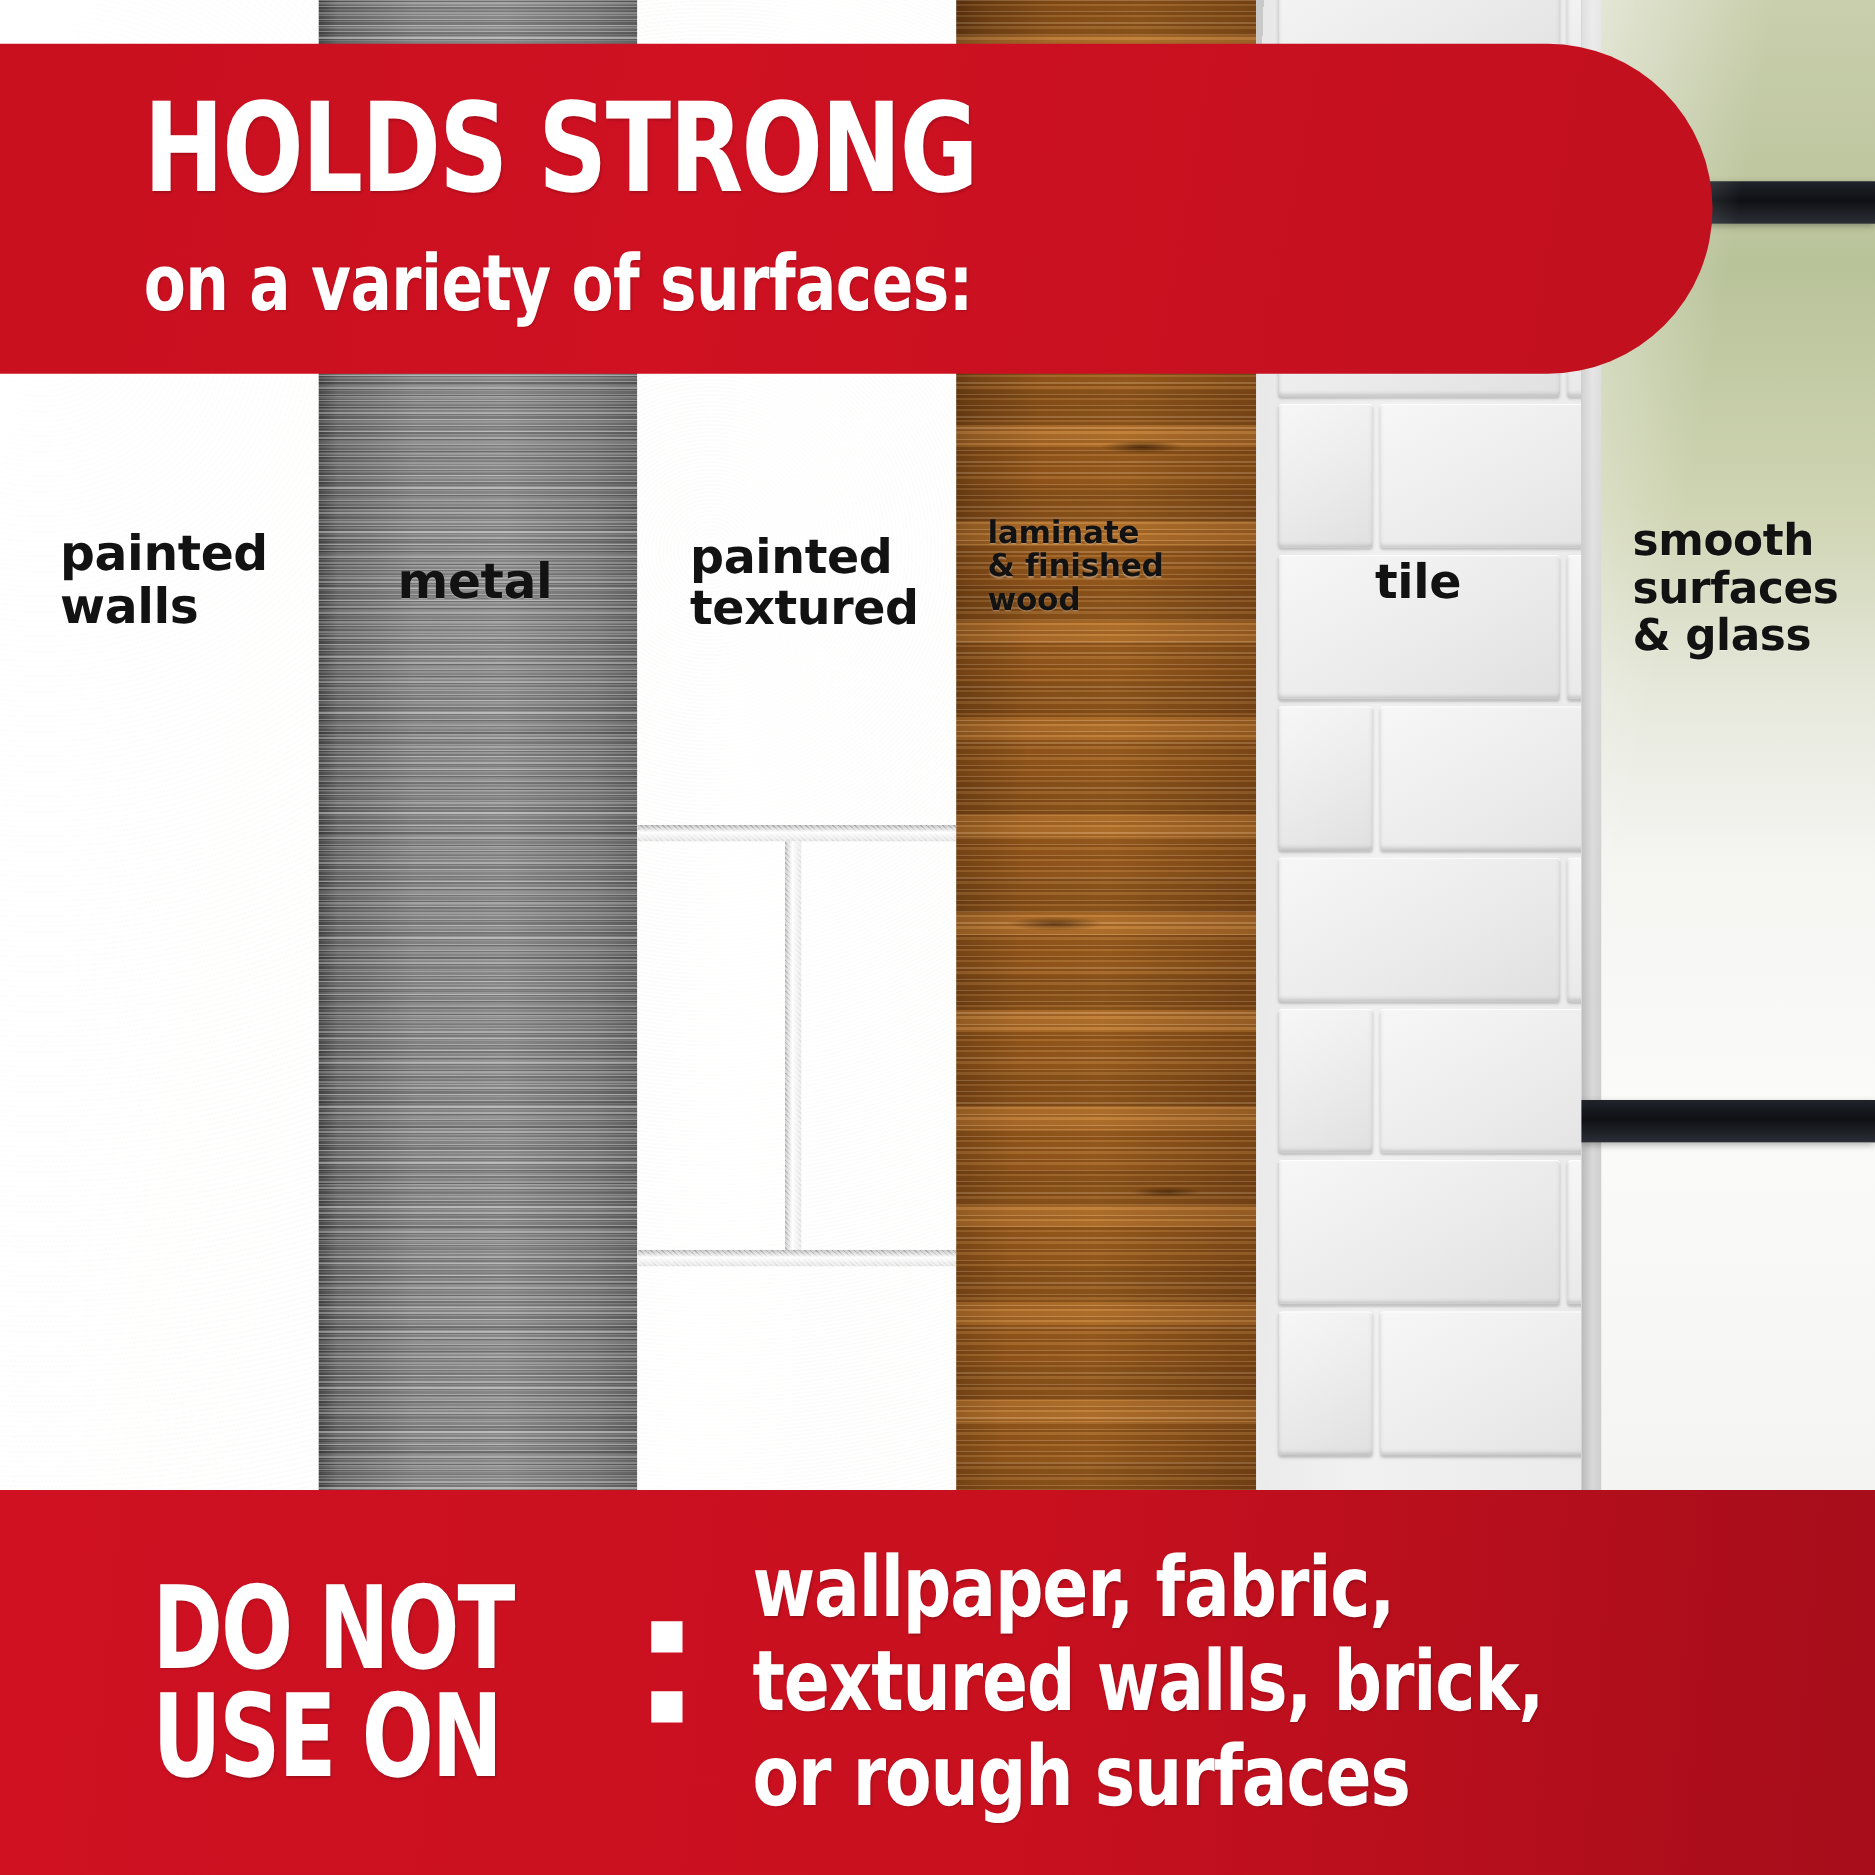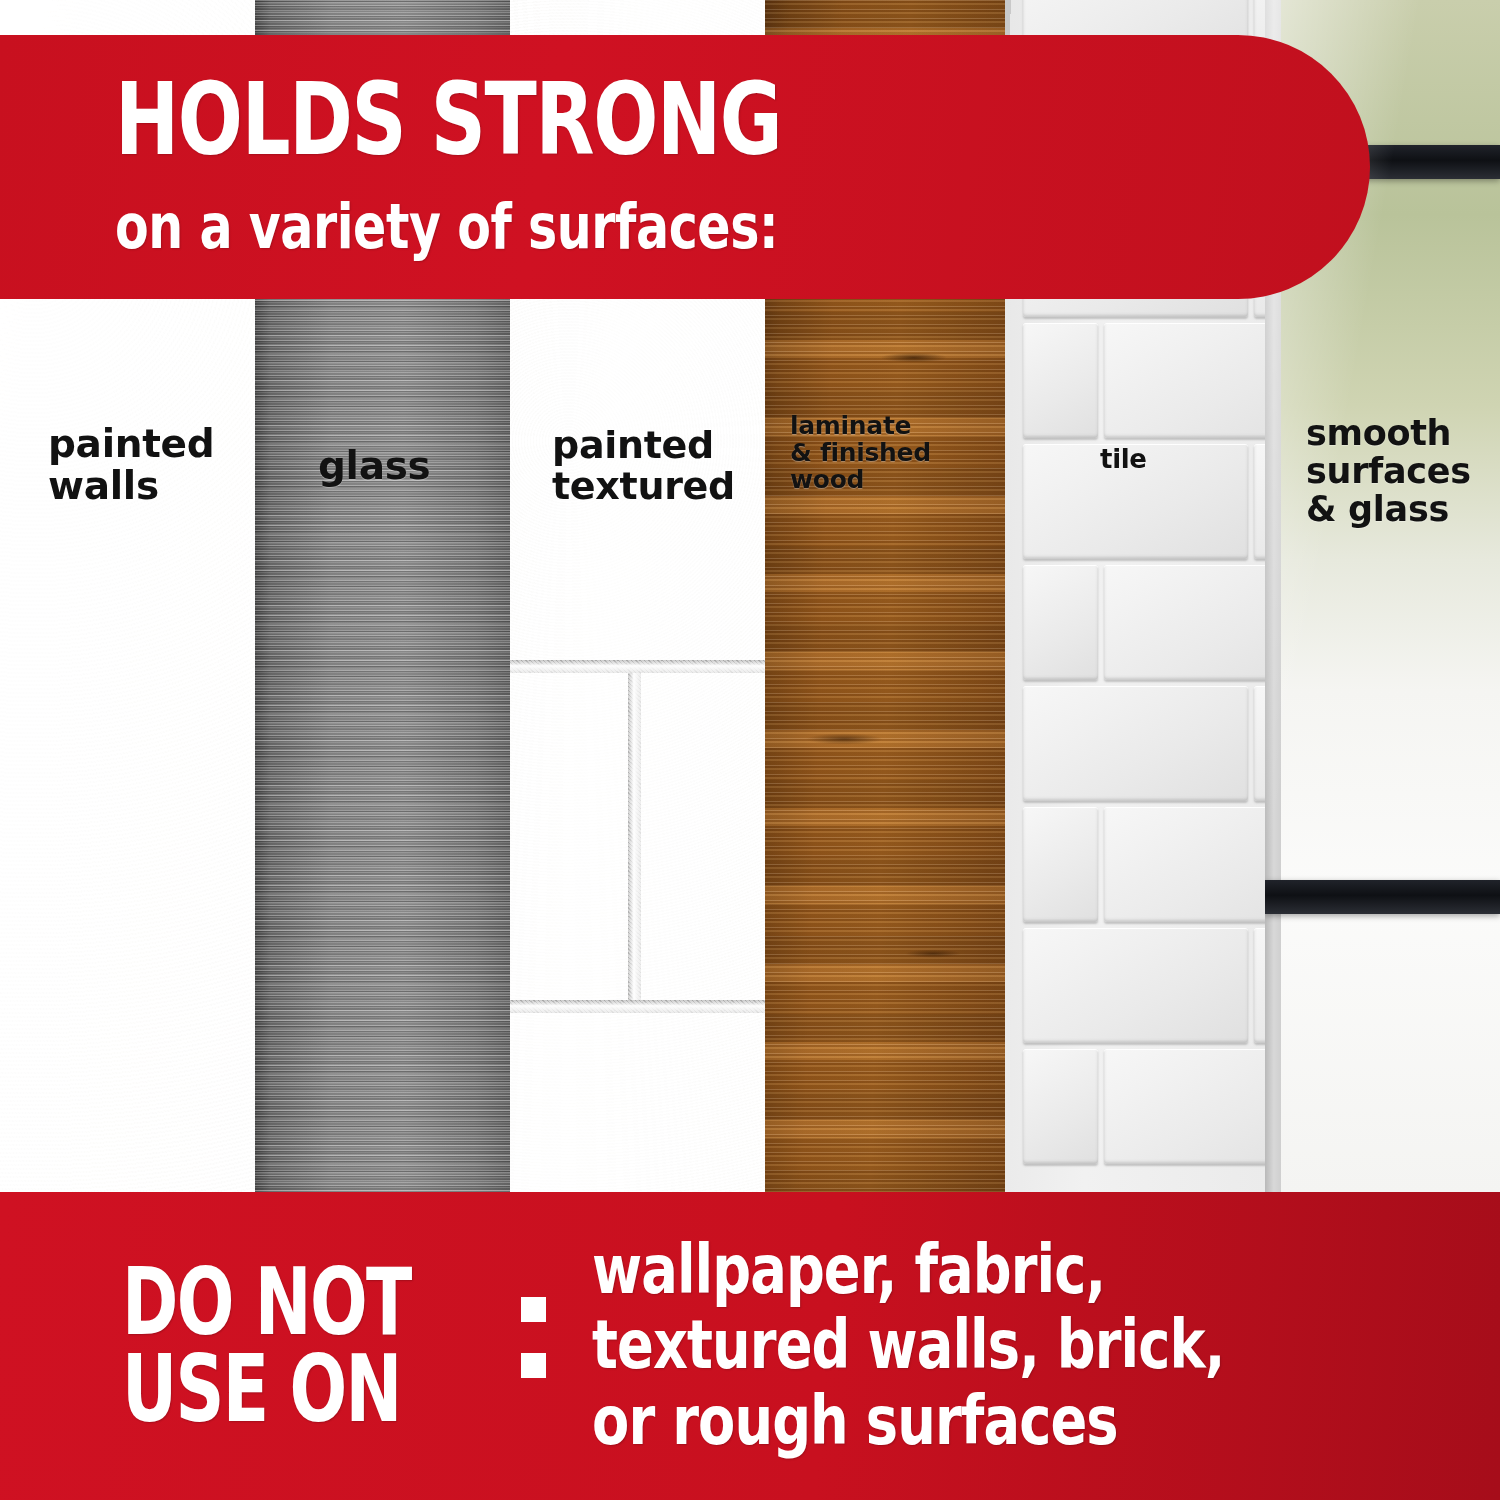--- a/index.html
+++ b/index.html
@@ -113,21 +113,21 @@
   .dn-block { display:flex; align-items:center; padding-left:122px;gap:31px; }
   .dn-words { display:flex; flex-direction:column; }
   .dn-words span { color:#fff;
     font-family:"DejaVu Sans Condensed","Liberation Sans Narrow","Liberation Sans",sans-serif;
     font-weight:bold; font-size:92px; line-height:.95; letter-spacing:-2px;
     transform:scaleX(.82); transform-origin:left center; white-space:nowrap;
     text-shadow:1px 1px 2px rgba(0,0,0,.2);}
   .dn-colon { position:relative; width:46px; height:110px; margin-left:10px; }
   .dn-colon i { position:absolute; left:6px; width:25px; height:25px; background:#fff; display:block; }
   .dn-colon i.a { top:6px; } .dn-colon i.b { top:62px; }
-  .dn-list { }
+  .dn-list { margin-left:10px; }
   .dn-list span { display:block; color:#fff;
     font-family:"DejaVu Sans Condensed","Liberation Sans Narrow","Liberation Sans",sans-serif;
     font-weight:bold; font-size:67px; line-height:1.12; letter-spacing:-1px;
     transform:scaleX(.90); transform-origin:left center; white-space:nowrap;
     text-shadow:1px 1px 2px rgba(0,0,0,.2);}
 </style>
 </head>
 <body>
 
 <div id="stage">
@@ -196,35 +196,35 @@
       <div class="glass-sheen"></div>
     </div>
   </div>
 
   <div class="label" style="left:48px;  top:423px; font-size:39px;">
     <div>painted</div>
     <div>walls</div>
   </div>
 
   <div class="label" style="left:318px; top:445px; font-size:39px;">
-    <div>glass</div>
+    <div>metal</div>
   </div>
 
   <div class="label" style="left:552px; top:425px; font-size:38px;">
     <div>painted</div>
     <div>textured</div>
   </div>
 
   <div class="label" style="left:790px; top:412px; font-size:25px;">
     <div>laminate</div>
     <div>&amp; finished</div>
     <div>wood</div>
   </div>
 
-  <div class="label" style="left:1100px;top:445px; font-size:26px;">
+  <div class="label" style="left:1100px;top:445px; font-size:38px;">
     <div>tile</div>
   </div>
 
   <div class="label" style="left:1306px;top:415px; font-size:35px;">
     <div>smooth</div>
     <div>surfaces</div>
     <div>&amp; glass</div>
   </div>
 
   <div class="banner-top">

